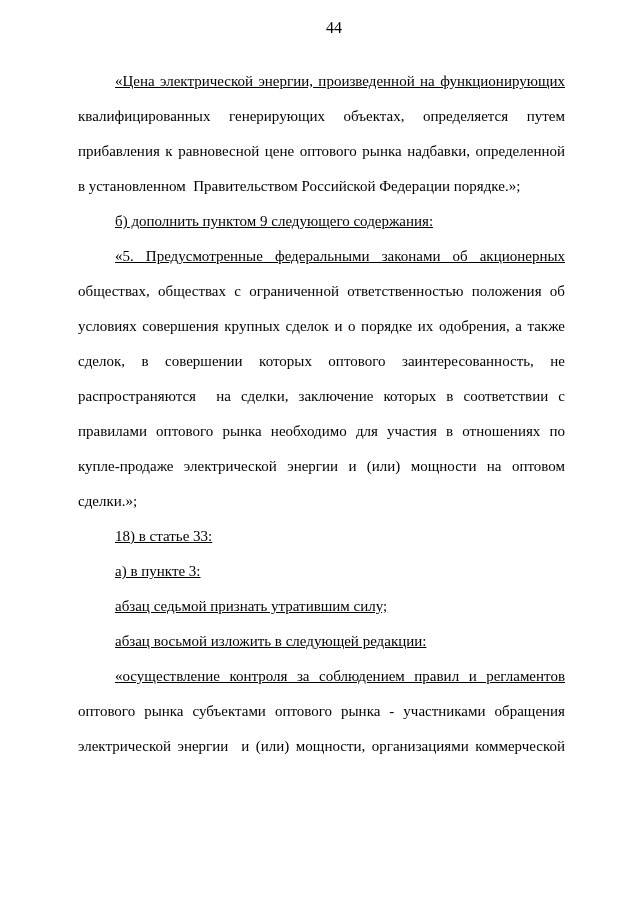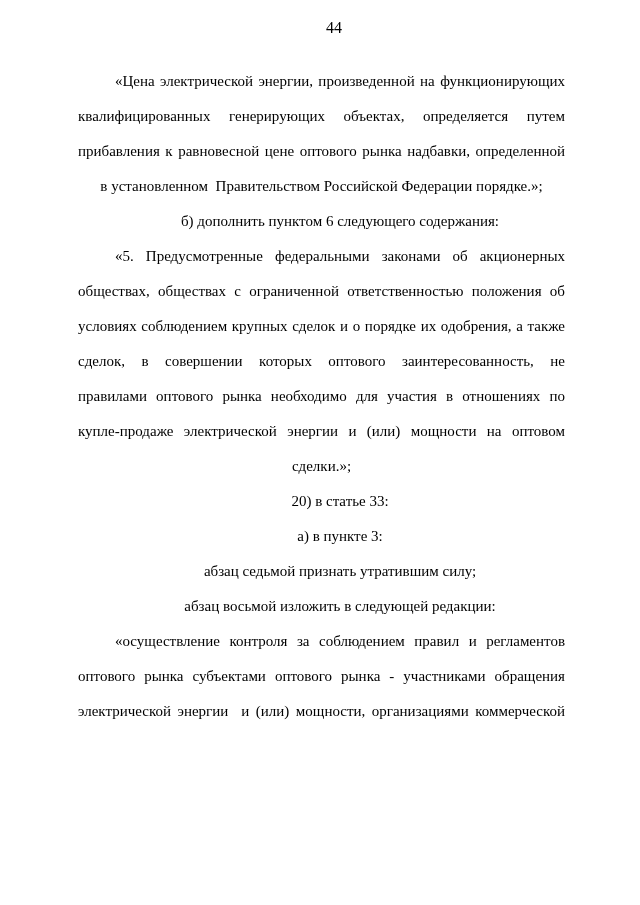--- a/index.html
+++ b/index.html
@@ -30,49 +30,51 @@
     position: absolute;
     top: 64px;
     left: 78px;
     width: 487px;
   }
   .line {
     height: 35px;
     line-height: 35px;
     font-size: 15px;
     white-space: pre-wrap;
-    text-align: center;
+    text-align: left;
   }
   .line.j {
     text-align: justify;
     text-align-last: justify;
   }
   .line.indent {
     text-indent: 37px;
+    text-decoration: underline;
   }
 </style>
 </head>
 <body>
 
 <div class="page">
   <div class="page-number">44</div>
   <div class="text-block">
       <div class="line indent j">«Цена электрической энергии, произведенной на функционирующих</div>
       <div class="line j">квалифицированных генерирующих объектах, определяется путем</div>
       <div class="line j">прибавления к равновесной цене оптового рынка надбавки, определенной</div>
       <div class="line">в установленном  Правительством Российской Федерации порядке.»;</div>
-      <div class="line indent">б) дополнить пунктом 6 следующего содержания:</div>
+      <div class="line indent">б) дополнить пунктом 9 следующего содержания:</div>
       <div class="line indent j">«5. Предусмотренные федеральными законами об акционерных</div>
       <div class="line j">обществах, обществах с ограниченной ответственностью положения об</div>
-      <div class="line j">условиях соблюдением крупных сделок и о порядке их одобрения, а также</div>
+      <div class="line j">условиях совершения крупных сделок и о порядке их одобрения, а также</div>
       <div class="line j">сделок, в совершении которых оптового заинтересованность, не</div>
+      <div class="line j">распространяются  на сделки, заключение которых в соответствии с</div>
       <div class="line j">правилами оптового рынка необходимо для участия в отношениях по</div>
       <div class="line j">купле-продаже электрической энергии и (или) мощности на оптовом</div>
       <div class="line">сделки.»;</div>
-      <div class="line indent">20) в статье 33:</div>
+      <div class="line indent">18) в статье 33:</div>
       <div class="line indent">а) в пункте 3:</div>
       <div class="line indent">абзац седьмой признать утратившим силу;</div>
       <div class="line indent">абзац восьмой изложить в следующей редакции:</div>
       <div class="line indent j">«осуществление контроля за соблюдением правил и регламентов</div>
       <div class="line j">оптового рынка субъектами оптового рынка - участниками обращения</div>
       <div class="line j">электрической энергии  и (или) мощности, организациями коммерческой</div>
     </div>
 </div>
 
 </body></html>

